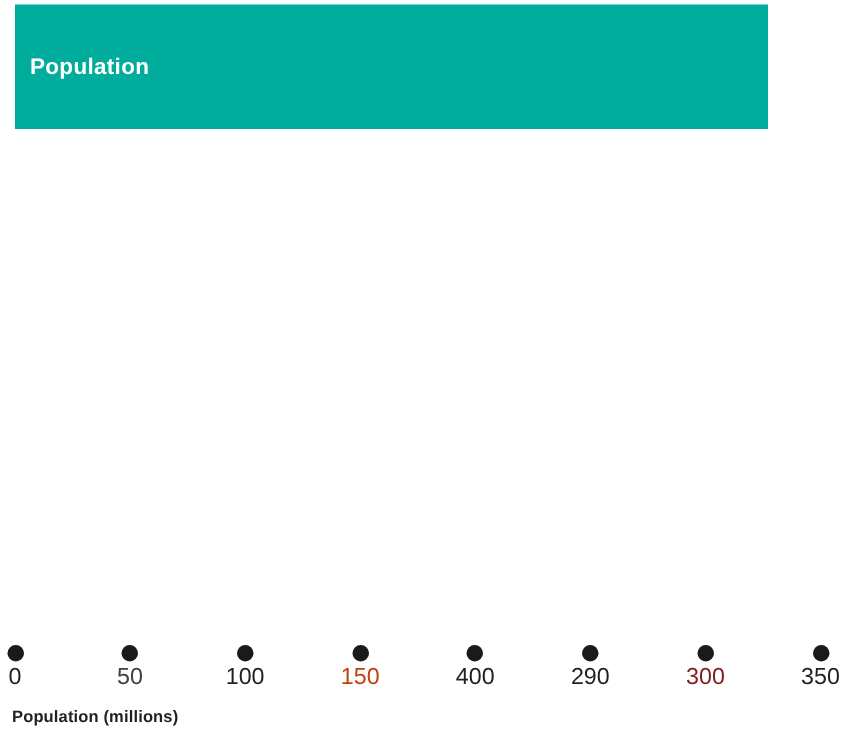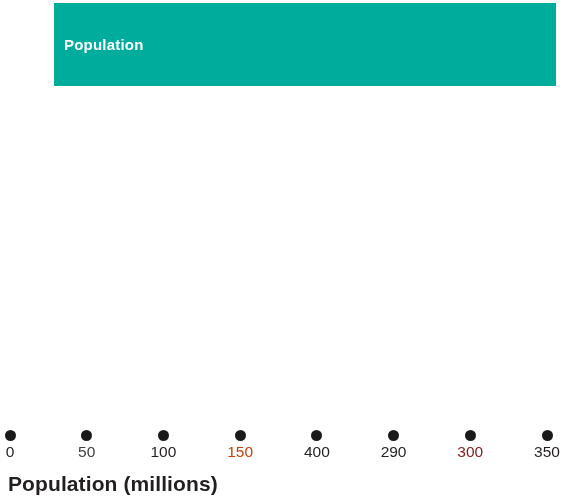--- a/index.html
+++ b/index.html
@@ -28,21 +28,20 @@
     top: 0;
     width: 570px;
     height: 425px;
   }
 
   .bar {
     position: absolute;
     display: flex;
     align-items: center;
     box-sizing: border-box;
-    margin-left: 44px;
   }
 
   .bar-label {
     color: #ffffff;
     font-size: 15px;
     font-weight: bold;
     letter-spacing: 0.2px;
     line-height: 1;
     white-space: nowrap;
     padding-left: 10px;
@@ -81,21 +80,21 @@
     font-size: 15.5px;
     color: #231f20;
     line-height: 1;
     white-space: nowrap;
   }
 
   .axis-title {
     position: absolute;
     left: 8px;
     top: 48px;
-    font-size: 21px;
+    font-size: 11px;
     font-weight: bold;
     color: #231f20;
     letter-spacing: 0.1px;
     line-height: 1;
     white-space: nowrap;
   }
 </style>
 </head>
 <body>
 

